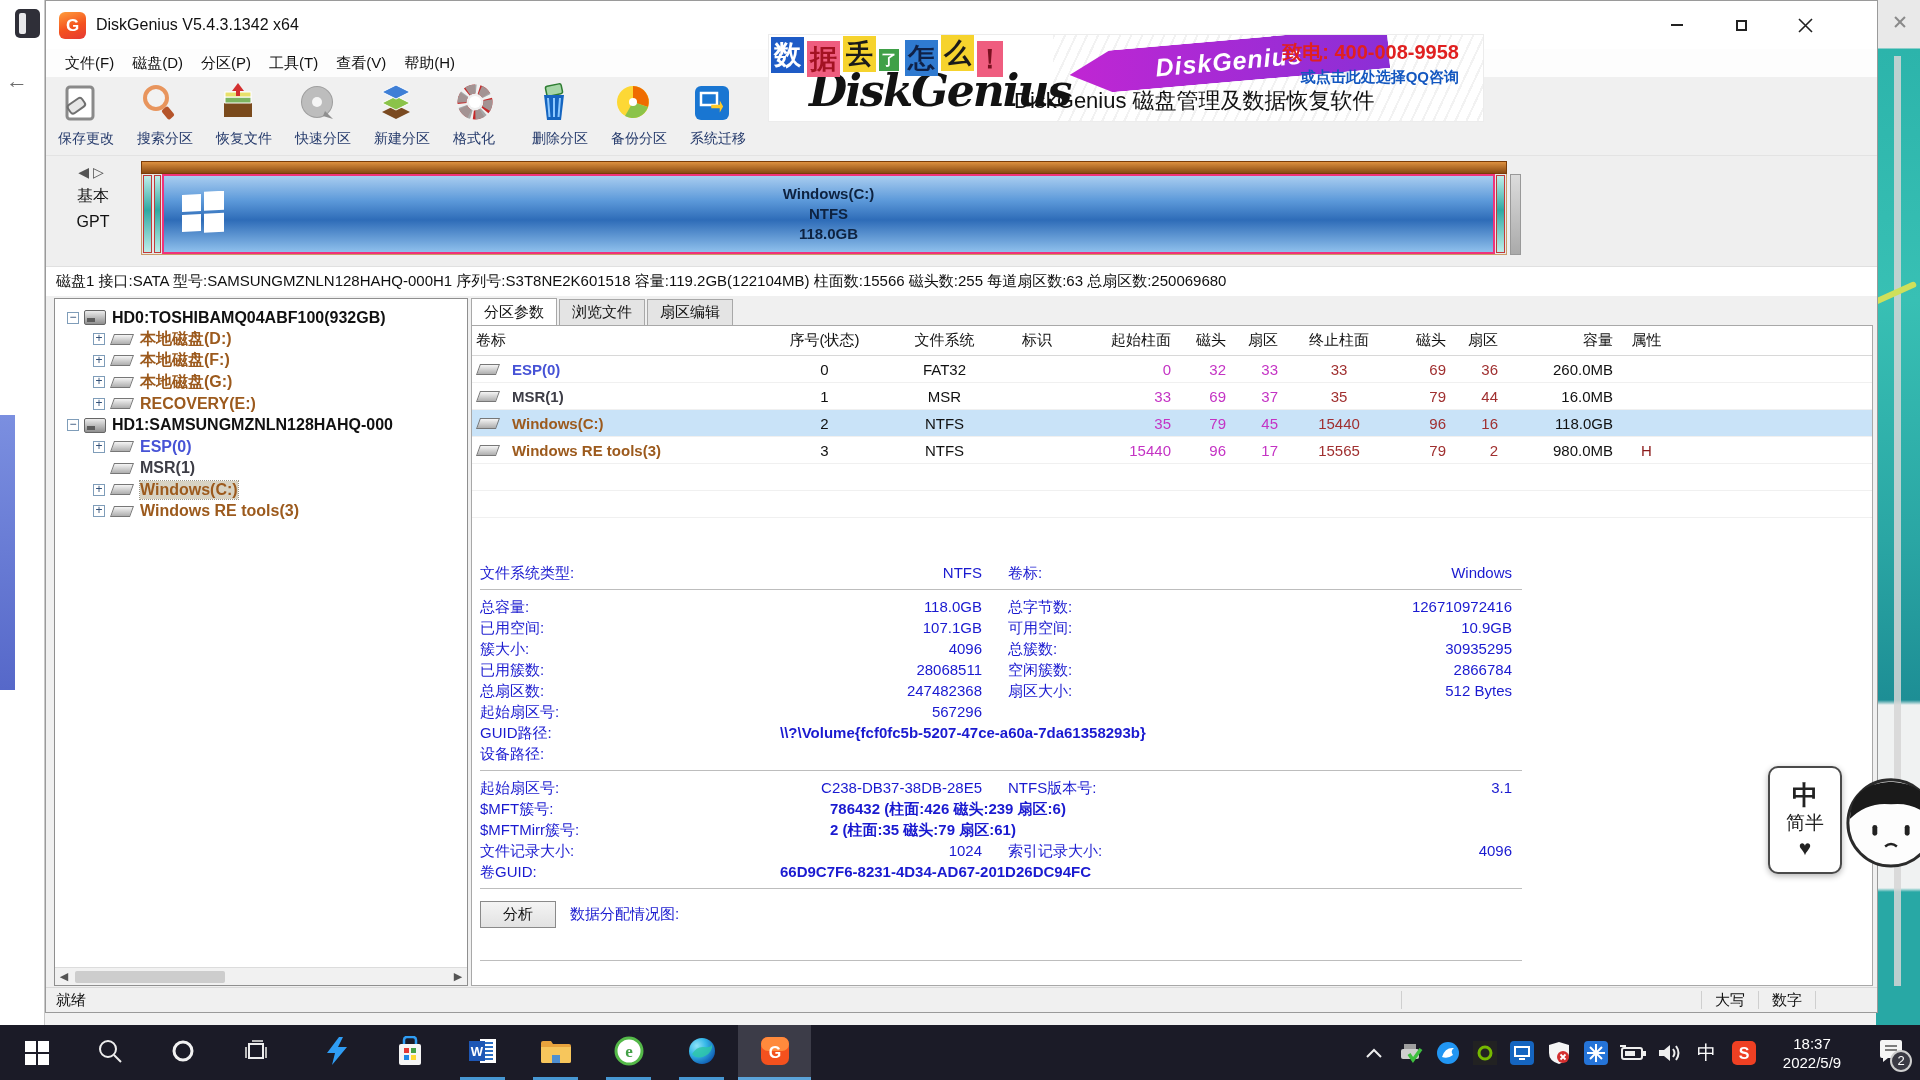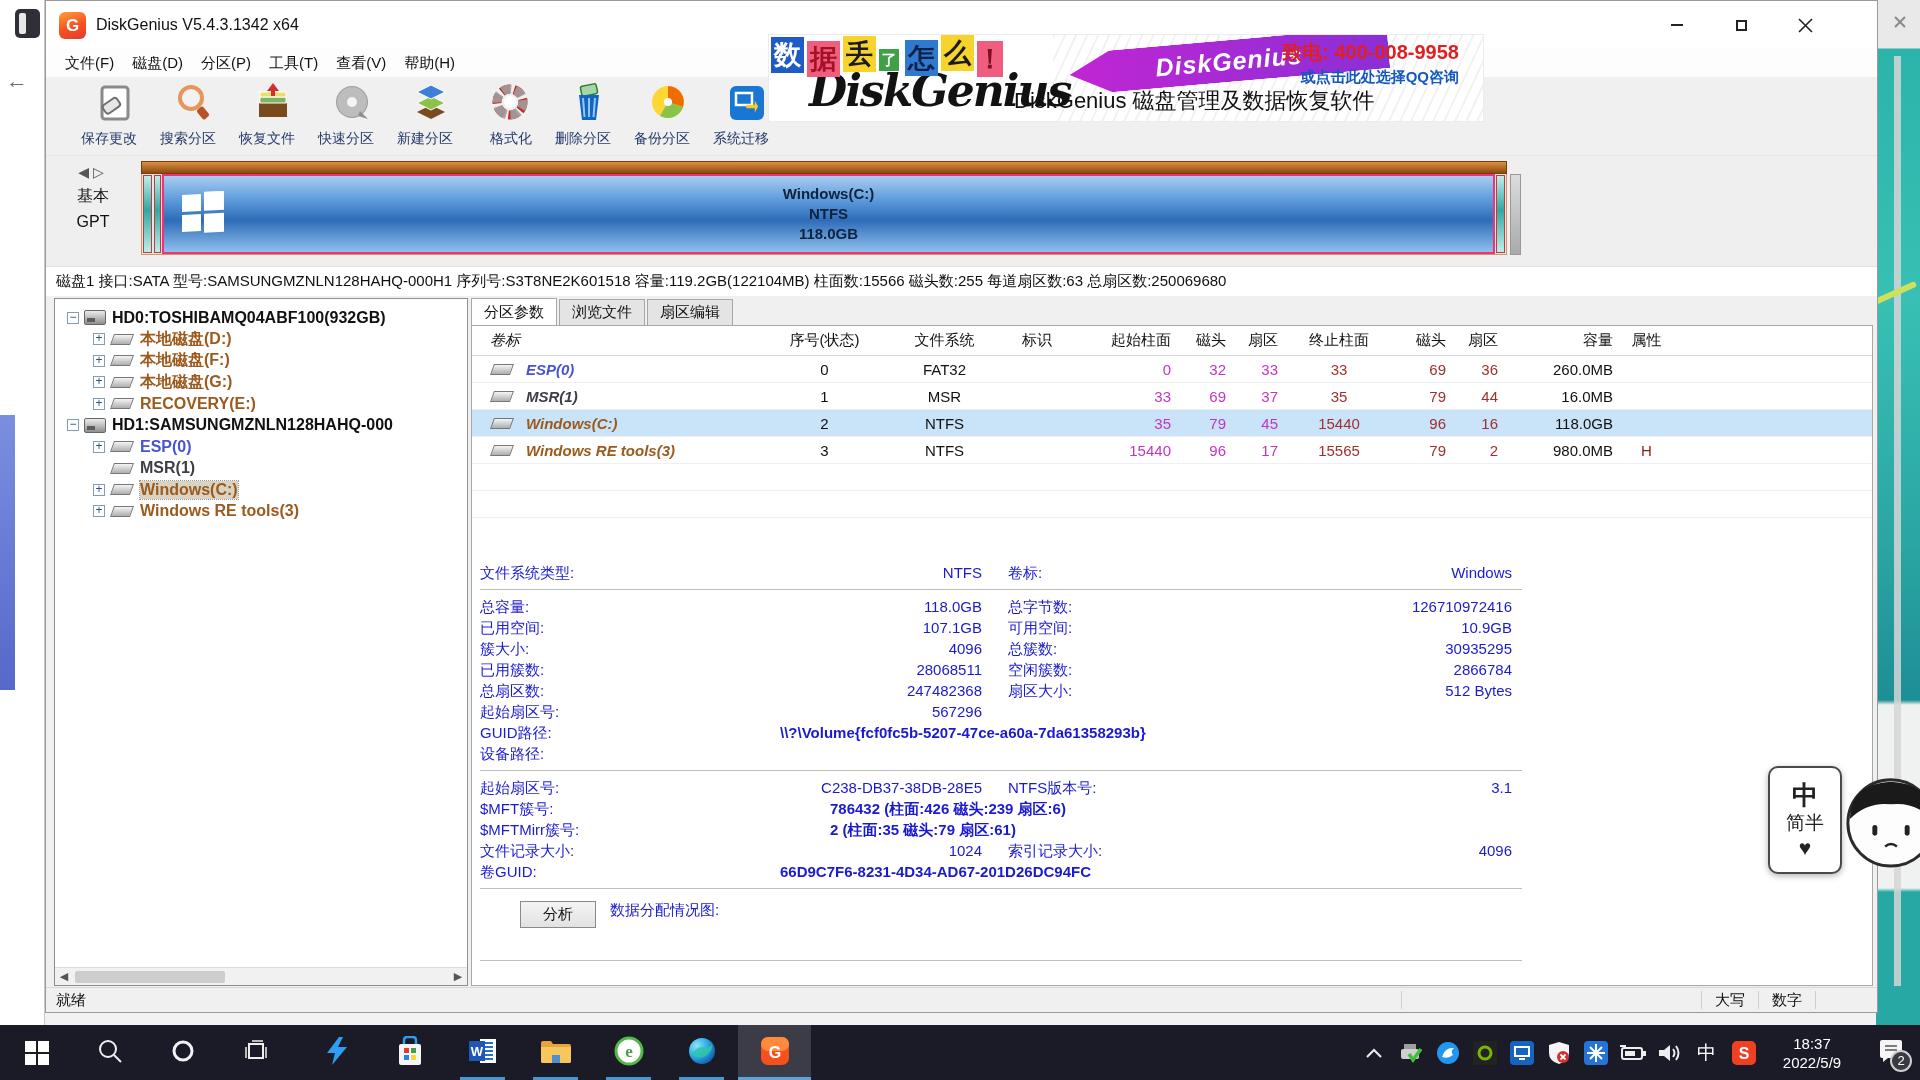--- a/index.html
+++ b/index.html
@@ -31,21 +31,21 @@
   .win-btns { position:absolute; right:40px; top:0; height:48px; display:flex; }
   .wbtn { width:64px; height:48px; display:flex; align-items:center; justify-content:center; }
   .g-min { width:12px; height:2px; background:#222; }
   .g-max { width:11px; height:11px; border:2px solid #222; }
 
   .menubar { height:28px; background:#fdfdfd; display:flex; align-items:center; padding-left:10px; }
   .menu-item { font-size:15px; color:#111; padding:3px 9px; }
 
   .toolbar { height:79px; background:#f0f0f0; position:relative; border-bottom:1px solid #e3e3e3; }
   .tb-row { display:flex; padding-left:12px; }
-  .tb-btn { width:79px; height:76px; display:flex; flex-direction:column; align-items:flex-end; justify-content:flex-start; padding-top:4px; }
+  .tb-btn { width:79px; height:76px; display:flex; flex-direction:column; align-items:flex-start; justify-content:flex-start; padding-top:4px; }
   .tb-btn svg { width:44px; height:44px; }
   .tb-label { font-size:14px; color:#253a6b; margin-top:1px; white-space:nowrap; }
 
   
   .banner { position:absolute; left:722px; top:-43px; width:716px; height:88px; background:#fff; border:1px solid #ececec; overflow:hidden; }
   .banner::before { content:""; position:absolute; right:0; top:0; width:430px; height:100%;
      background:repeating-linear-gradient(115deg, rgba(0,0,0,0.05) 0 2px, transparent 2px 10px); }
   .b-logo { position:absolute; left:40px; top:30px; font-family:"DejaVu Serif",serif; font-weight:bold; font-style:italic; font-size:44px; color:#121212; letter-spacing:-2px; z-index:1;}
   .b-tiles { position:absolute; left:2px; top:2px; display:flex; z-index:2; }
   .b-tile { width:33px; height:36px; margin-right:3px; font-size:27px; font-weight:bold; display:flex; align-items:center; justify-content:center; }
@@ -107,40 +107,40 @@
   .tab.active { background:#fff; height:27px; font-weight:normal; position:relative; z-index:2; }
   .rcontent { position:absolute; left:0; right:0; top:27px; bottom:0; background:#fff; border:1px solid #a8a8a8; overflow:hidden; }
 
   
   .thead,.trow { display:flex; align-items:center; }
   .thead { height:30px; border-bottom:1px solid #d8d8d8; font-size:15px; color:#111; }
   .trow { height:27px; border-bottom:1px solid #f0f0f0; font-size:15px; }
   .trow.selected { background:#c9e3f8; }
   .trow.empty { height:27px; }
   .cell { padding:0 6px; white-space:nowrap; overflow:hidden; }
-  .c0{ width:290px; display:flex; align-items:center; padding-left:18px;font-style:italic;}
+  .c0{ width:290px; display:flex; align-items:center; padding-left:4px;}
   .c1{ width:125px; text-align:center; } .c2{ width:115px; text-align:center; }
   .c3{ width:70px; text-align:center; }
   .c4{ width:105px; text-align:right; } .c5{ width:55px; text-align:right; } .c6{ width:52px; text-align:right; }
   .c7{ width:110px; text-align:center; } .c8{ width:58px; text-align:right; } .c9{ width:52px; text-align:right; }
   .c10{ width:115px; text-align:right; } .c11{ width:55px; text-align:center; }
   .num-start { color:#c433c4; } .num-end { color:#a03030; } .num-plain { color:#111; }
   .pname { font-weight:bold; margin-left:6px; }
   .pname.blue{ color:#4753d6; } .pname.dark{ color:#3d3d46; } .pname.brown{ color:#9c5a1d; }
   .attr { color:#8b1a1a; }
 
   
   .details { position:absolute; left:8px; top:236px; right:10px; color:#1a1ad0; }
   .drow { display:grid; grid-template-columns:230px 272px 26px 230px 274px; font-size:15px; line-height:21px; }
   .drow .dv,.drow .dv2 { text-align:right; }
   .drow.long { grid-template-columns:230px auto; }
   .drow.long .dvl { padding-left:70px;font-weight:bold; }
   .drow.long.pad2 .dvl { padding-left:120px; }
   .ddiv { height:1px; background:#bdbdbd; width:1042px; margin:6px 0; }
-  .arow { display:flex; margin-top:12px;margin-left:40px; }
+  .arow { display:flex; align-items:center; margin-top:12px; }
   .analyze-btn { width:76px; height:27px; background:linear-gradient(180deg,#f4f4f4,#e2e2e2); border:1px solid #8a8a8a; font-size:15px; color:#111; font-family:inherit; }
   .alloc-label { margin-left:14px; font-size:15px; color:#1a1ad0; }
   .bottom-div { position:absolute; left:8px; top:634px; width:1042px; height:1px; background:#bdbdbd; }
   .guidrow { position:absolute; left:8px; top:645px; display:grid; grid-template-columns:230px auto; color:#1a1ad0; font-size:15px; line-height:21px; }
   .guidrow .dvl { padding-left:70px; }
 
   
   .sbar { position:absolute; left:0; right:0; bottom:0; height:25px; background:#f0f0f0; border-top:1px solid #d9d9d9; display:flex; align-items:center; font-size:15px; color:#111; }
   .sbar .ready { margin-left:10px; }
   .sgrp { margin-left:auto; display:flex; align-items:center; height:18px; }

